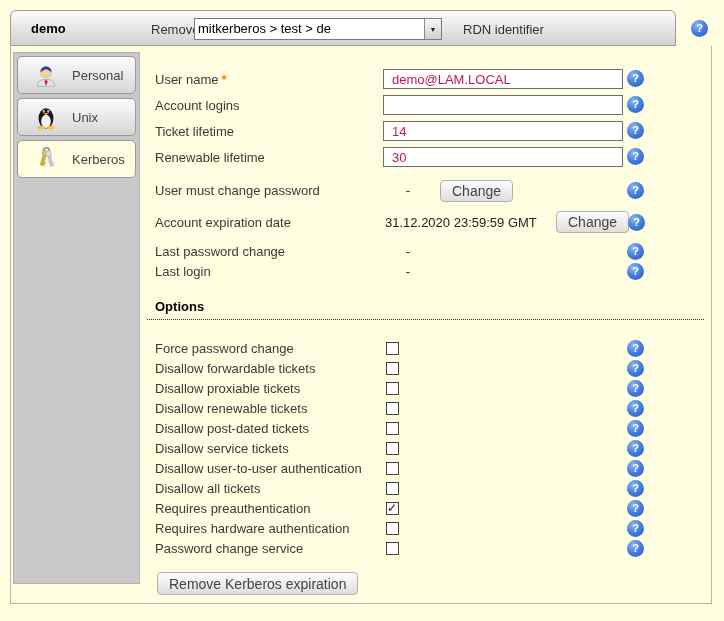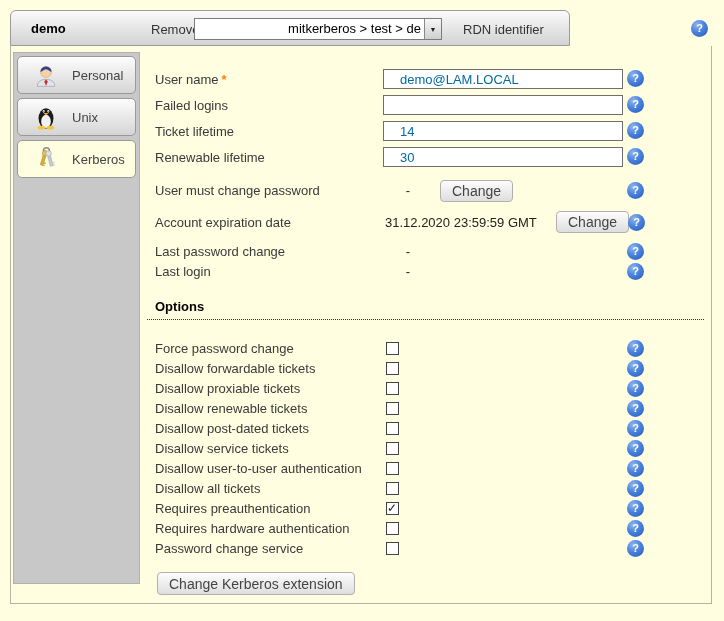--- a/index.html
+++ b/index.html
@@ -7,36 +7,36 @@
   body {
     background:#fffee1;
     font-family:"Liberation Sans","DejaVu Sans",sans-serif;
     font-size:13px; color:#3a3a3a;
     position:relative; overflow:hidden;
   }
   .page { position:relative; width:724px; height:621px; }
 
   
   .topbar {
-    position:absolute; left:10px; top:10px; width:560px; height:36px;
+    position:absolute; left:10px; top:10px; width:666px; height:36px;
     background:linear-gradient(#fbfbfb,#d2d2d2);
     border:1px solid #9b9b9b;
     border-radius:6px 6px 0 0;
   }
   .topbar .title { position:absolute; left:20px; top:10px; font-weight:bold; color:#000; }
   .bar-label { position:absolute; top:11px; color:#333; }
   .selectbox {
     position:absolute; top:7px; height:22px; background:#fff;
     border:1px solid #7b7b7b; display:flex; align-items:stretch;
   }
   .selectbox .sel-text {
     flex:1; font-size:13px; color:#000; line-height:20px;
     padding:0 3px; overflow:hidden; white-space:nowrap;
   }
-  .sel-right { text-align:right; }
+  .sel-right { }
   .sel-arrow {
     width:17px; background:linear-gradient(#f7f7f7,#cfcfcf);
     border-left:1px solid #8a8a8a; display:flex; align-items:center; justify-content:center;
     font-size:7px; color:#222;
   }
   .dotted-focus { outline:1px dotted #555; outline-offset:1px; }
 
   
   .help {
     position:absolute; width:17px; height:17px; border-radius:50%;
@@ -65,22 +65,22 @@
   .tab:first-child { margin-top:3px; }
   .tab.active { background:#fffee1; }
   .tab .tab-label { color:#444; }
   .tab svg { flex:0 0 auto; }
 
   
   .lbl { position:absolute; left:155px; height:20px; line-height:20px; white-space:nowrap; }
   .req { color:#ff8000; font-weight:bold; margin-left:3px; }
   .inp {
     position:absolute; left:383px; width:240px; height:20px;
-    border:1px solid #6e6e6e; background:#fff; padding:1px 16px;
-    font-family:inherit; font-size:13px; color:#0369a1;
+    border:1px solid #6e6e6e; background:#fff; padding:1px 8px;
+    font-family:inherit; font-size:13px; color:#be185d;
   }
   .dash { position:absolute; left:398px; width:20px; text-align:center; height:20px; line-height:20px; color:#222; }
   .val  { position:absolute; left:383px; height:20px; line-height:20px; color:#222; white-space:nowrap; }
   .btn {
     position:absolute; font-family:inherit; font-size:14px; color:#444;
     background:linear-gradient(#fdfdfd,#dedede); border:1px solid #b0b0b0;
     border-radius:4px; height:22px; padding:0 11px; cursor:pointer;
   }
   .section-head {
     position:absolute; left:147px; top:299px; width:557px;
@@ -160,21 +160,21 @@
         </g>
       </svg>
       <span class="tab-label">Kerberos</span>
     </div>
   </div>
 
   <span class="lbl" style="top:70px;"><span>User name</span><span class="req">*</span></span>
   <input class="inp" style="top: 69px;" type="text" value="demo@LAM.LOCAL">
   <span class="help" style="top:70px; left:627px;">?</span>
 
-  <span class="lbl" style="top:96px;">Failed logins</span>
+  <span class="lbl" style="top:96px;">Account logins</span>
   <input class="inp" style="top: 95px;" type="text" value="">
   <span class="help" style="top:96px; left:627px;">?</span>
 
   <span class="lbl" style="top:122px;">Ticket lifetime</span>
   <input class="inp" style="top: 121px;" type="text" value="14">
   <span class="help" style="top:122px; left:627px;">?</span>
 
   <span class="lbl" style="top:148px;">Renewable lifetime</span>
   <input class="inp" style="top: 147px;" type="text" value="30">
   <span class="help" style="top:148px; left:627px;">?</span>
@@ -236,15 +236,15 @@
   <span class="help" style="top:500px; left:627px;">?</span>
 
   <span class="lbl" style="top:519px;">Requires hardware authentication</span>
   <input class="cb" style="top: 522px;" type="checkbox">
   <span class="help" style="top:520px; left:627px;">?</span>
 
   <span class="lbl" style="top:539px;">Password change service</span>
   <input class="cb" style="top: 542px;" type="checkbox">
   <span class="help" style="top:540px; left:627px;">?</span>
 
-  <button class="btn remove-btn">Change Kerberos extension</button>
+  <button class="btn remove-btn">Remove Kerberos expiration</button>
 
 </div>
 
 </body></html>

